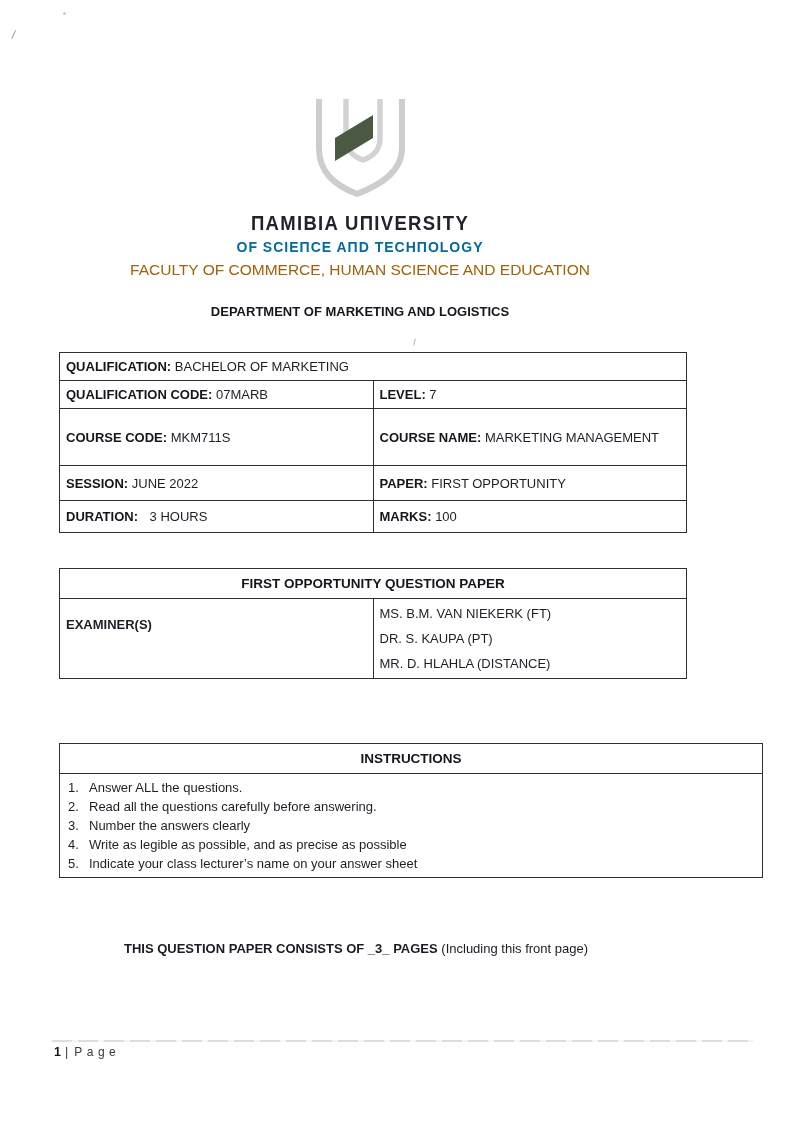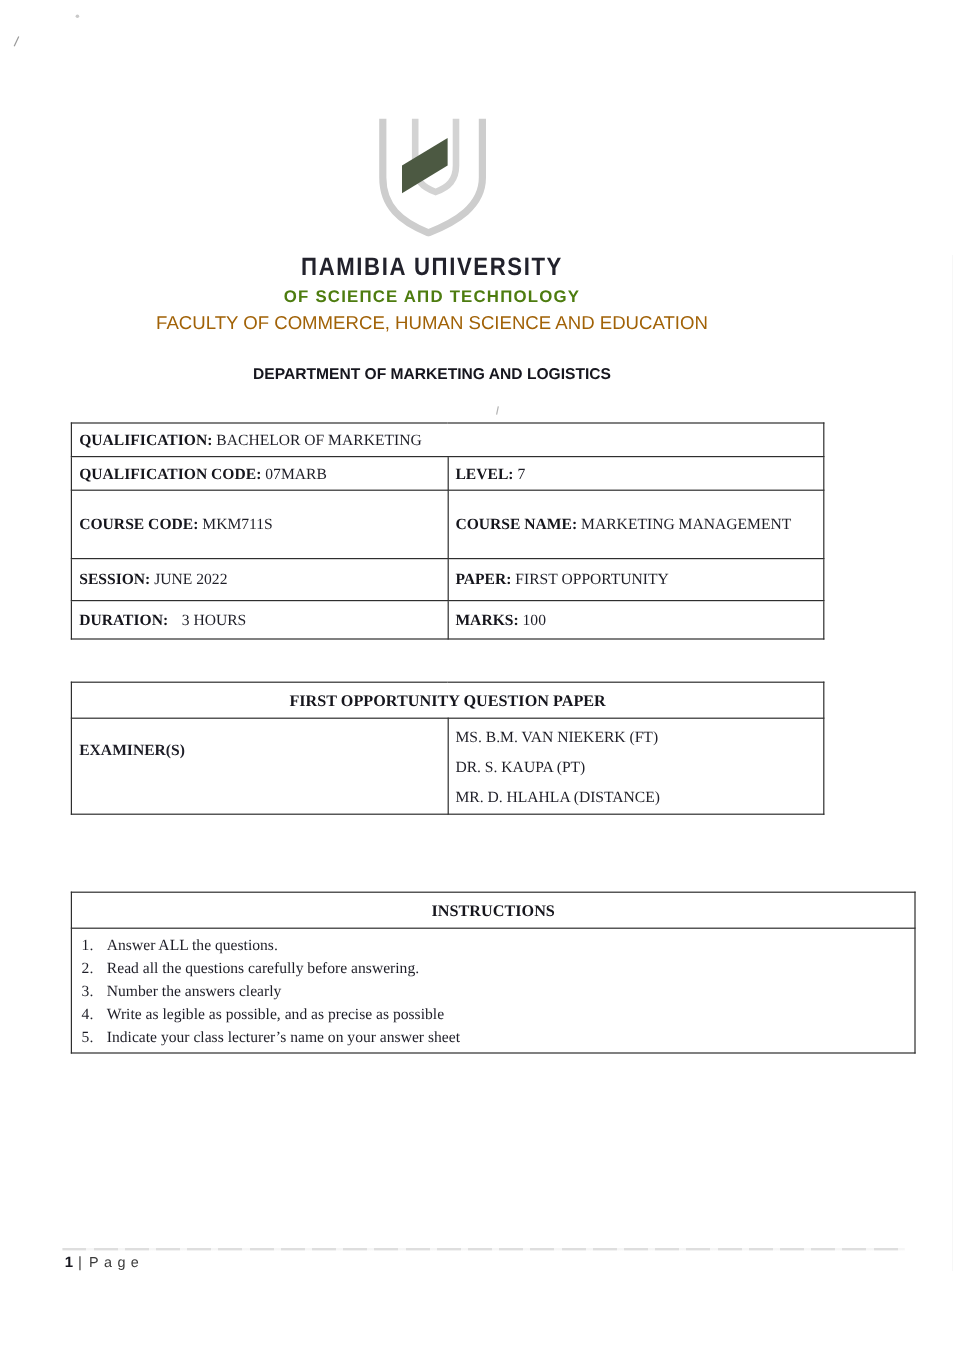--- a/index.html
+++ b/index.html
@@ -22,41 +22,40 @@
   
   .logo{left:314px;top:97px;width:92px;height:100px;}
   .wm1{
     left:0;top:211px;width:720px;text-align:center;
     font-size:21px;font-weight:bold;letter-spacing:1.5px;color:#22222c;
     transform:scaleX(.88);transform-origin:360px 0;
     white-space:nowrap;
   }
   .wm2{
     left:0;top:239px;width:720px;text-align:center;
-    font-size:14px;font-weight:bold;letter-spacing:1px;color:#4d7c0f;
+    font-size:14px;font-weight:bold;letter-spacing:1px;color:#0369a1;
     white-space:nowrap;
   }
   .faculty{
     left:0;top:261px;width:720px;text-align:center;
     font-size:15.5px;font-weight:normal;color:#a16207;
   }
   .department{
     left:0;top:304px;width:720px;text-align:center;
     font-size:13px;font-weight:bold;color:#16161e;
   }
 
   
   table{border-collapse:collapse;table-layout:fixed;}
   td{
     border:1.4px solid #2e2e2e;
     padding:2px 6px;
     font-size:13px;
     vertical-align:middle;
     overflow:hidden;
-    font-family:Liberation Serif, serif;
   }
   .lbl{font-weight:bold;color:#15151c;}
   .gap{margin-left:8px;}
 
   .info-table{left:59px;top:352px;width:628px;}
   .info-table .c1{width:292px;}
   .rh28{height:28px;} .rh57{height:57px;} .rh35{height:35px;} .rh32{height:32px;}
 
   .paper-table{left:59px;top:568px;width:628px;}
   .paper-table .c1{width:107px;}
@@ -202,19 +201,23 @@
         </div>
         <div class="instr-item">
           <span class="instr-num">5.</span>
           <span class="instr-text">Indicate your class lecturer’s name on your answer sheet</span>
         </div>
       </td>
     </tr>
   </tbody>
     </table>
 
+  <div class="abs pages-note">
+    <span class="b">THIS QUESTION PAPER CONSISTS OF _3_ PAGES</span>
+    <span>(Including this front page)</span>
+  </div>
 
   <div class="abs footer-line"></div>
   <div class="abs footer">
     <span class="num">1</span><span class="sep">|</span><span class="word">Page</span>
   </div>
 
 </div>
 
 </body></html>

